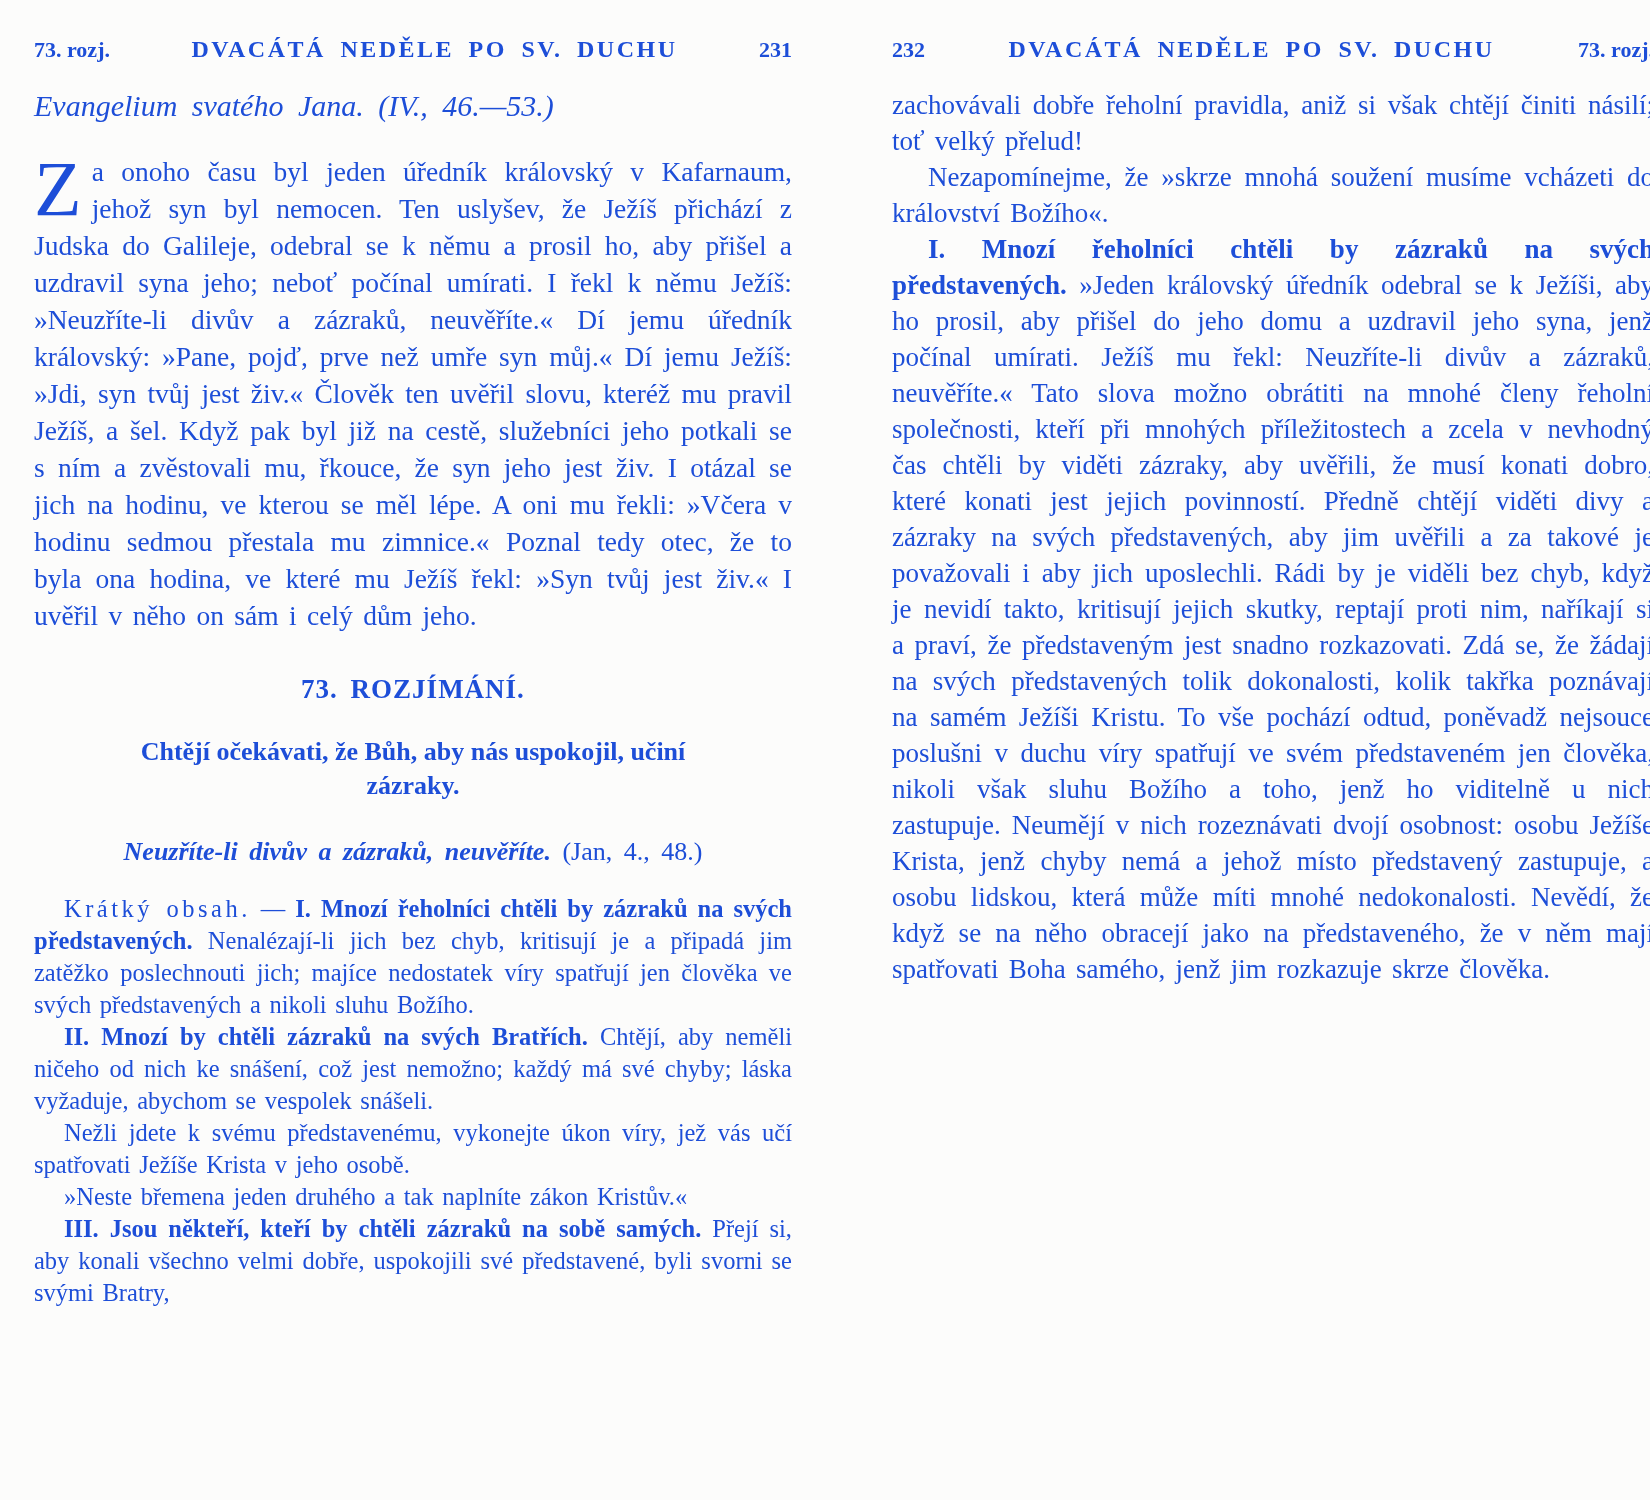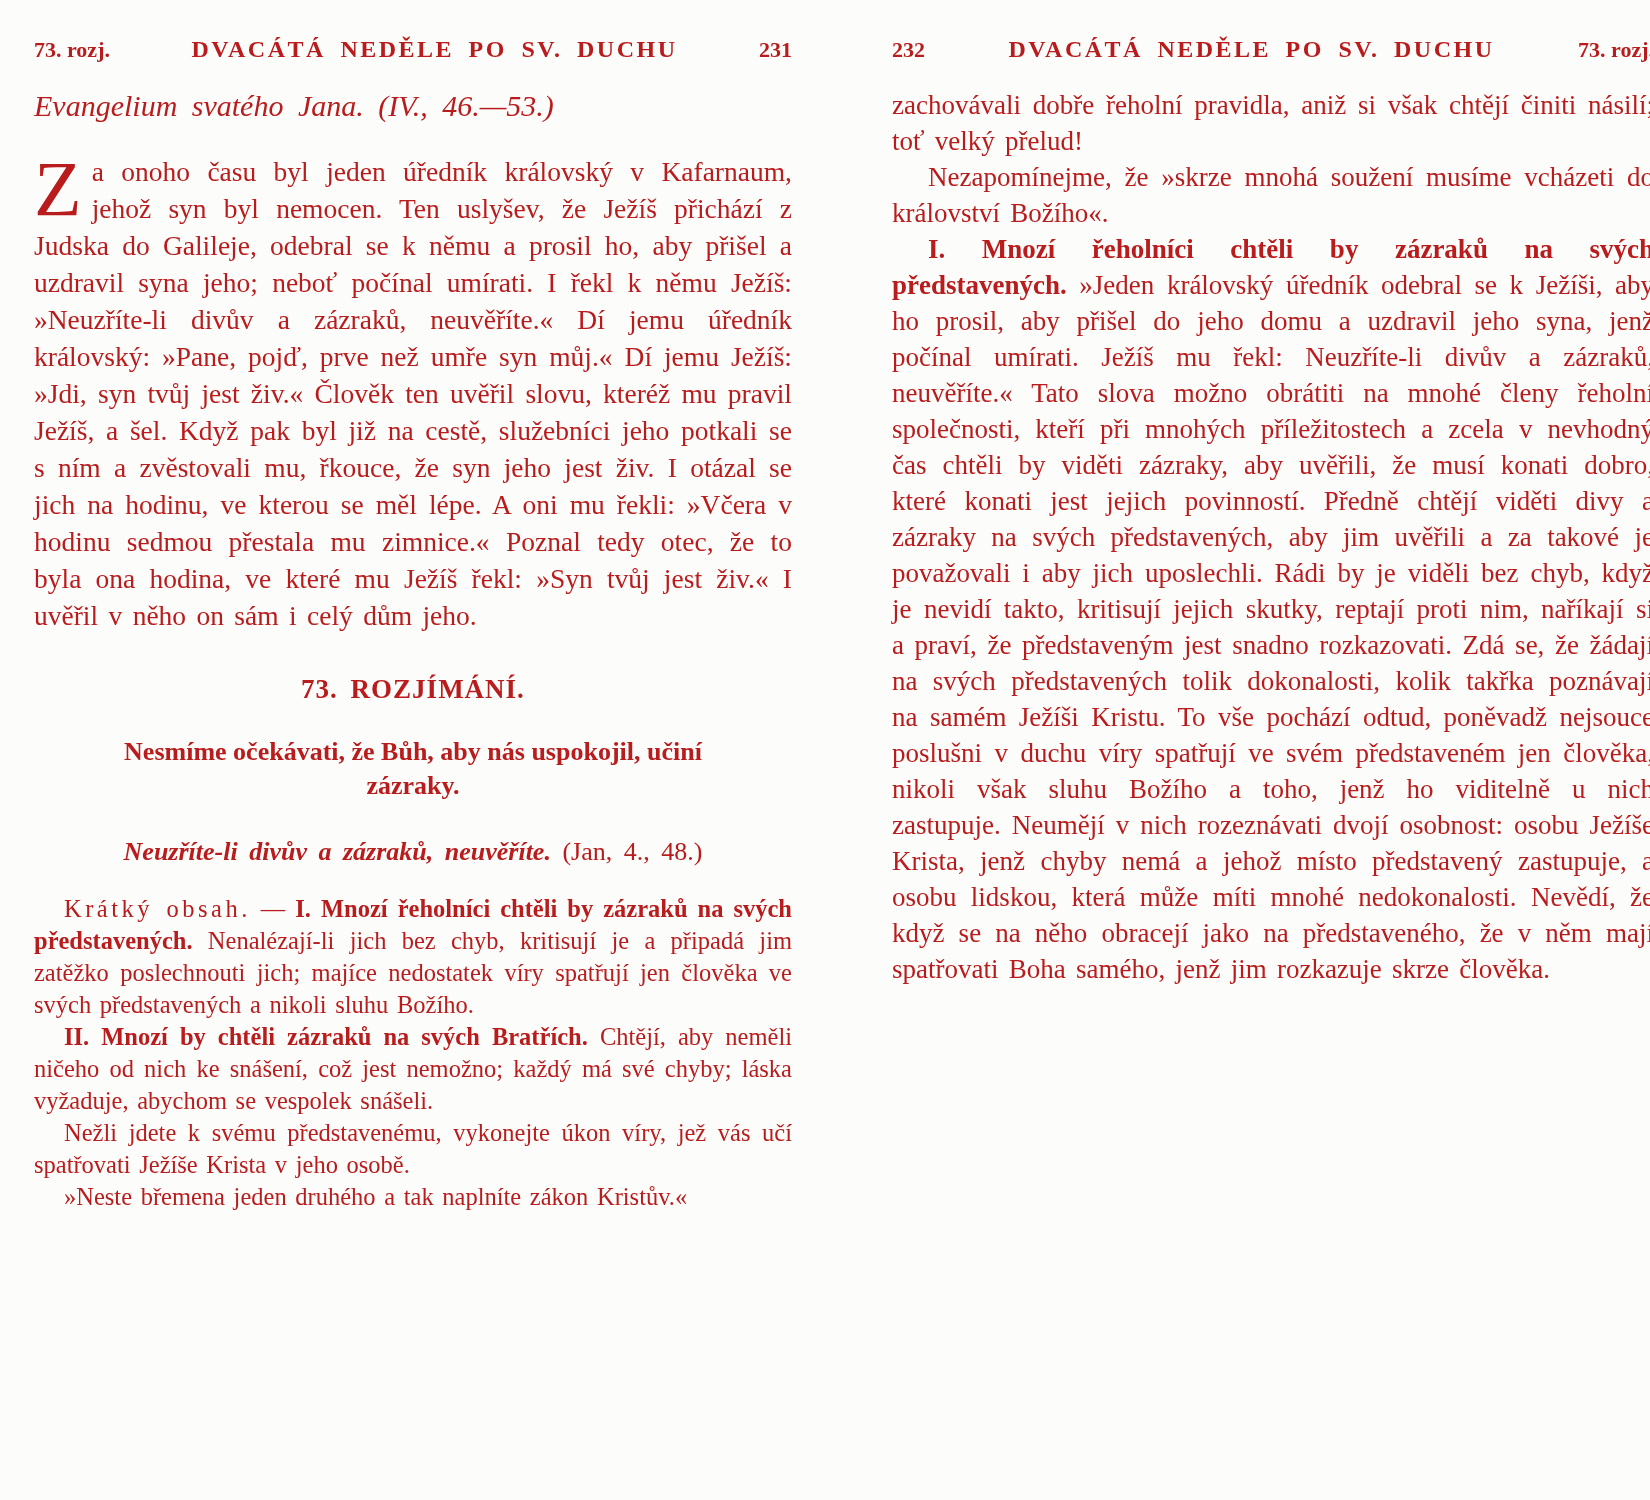--- a/index.html
+++ b/index.html
@@ -1,21 +1,21 @@
 <!DOCTYPE html>
 <html><head>
 <meta charset="utf-8">
 <style>
   html,body { margin:0; padding:0; background:#e8e8e8; }
   .sheet {
     position:relative;
     width:1650px; height:1500px;
     margin:0 auto;
     background:#fcfcfb;
-    color:#b91c1c;
+    color:#1d4ed8;
     font-family:"Liberation Serif", serif;
     overflow:hidden;
   }
   .page { position:absolute; top:0; }
   .page-left  { left:34px;  width:758px; }
   .page-right { left:892px; width:762px; }
 
   .running-head {
     display:flex; justify-content:space-between; align-items:baseline;
     margin-top:36px;
@@ -95,31 +95,32 @@
 
 
     <div class="chapter-subtitle">Evangelium svatého Jana. (IV., 46.—53.)</div>
 
     <div class="body-text gospel">
       <p><span class="dropcap">Z</span><span>a onoho času byl jeden úředník královský v Kafarnaum, jehož syn byl nemocen. Ten uslyšev, že Ježíš přichází z Judska do Galileje, odebral se k němu a prosil ho, aby přišel a uzdravil syna jeho; neboť počínal umírati. I řekl k němu Ježíš: »Neuzříte-li divův a zázraků, neuvěříte.« Dí jemu úředník královský: »Pane, pojď, prve než umře syn můj.« Dí jemu Ježíš: »Jdi, syn tvůj jest živ.« Člověk ten uvěřil slovu, kteréž mu pravil Ježíš, a šel. Když pak byl již na cestě, služebníci jeho potkali se s ním a zvěstovali mu, řkouce, že syn jeho jest živ. I otázal se jich na hodinu, ve kterou se měl lépe. A oni mu řekli: »Včera v hodinu sedmou přestala mu zimnice.« Poznal tedy otec, že to byla ona hodina, ve které mu Ježíš řekl: »Syn tvůj jest živ.« I uvěřil v něho on sám i celý dům jeho.</span></p>
     </div>
 
     <div class="meditation-no">73. ROZJÍMÁNÍ.</div>
 
-    <div class="meditation-theme">Nesmíme očekávati, že Bůh, aby nás uspokojil, učiní zázraky.</div>
+    <div class="meditation-theme">Chtějí očekávati, že Bůh, aby nás uspokojil, učiní zázraky.</div>
 
     <div class="verse-line">
       <span class="vt">Neuzříte-li divův a zázraků, neuvěříte.</span><span> (Jan, 4., 48.)</span>
     </div>
 
     <div class="summary">
       <p class="indent"><span class="spaced">Krátký obsah.</span><span> — </span><b class="run">I. Mnozí řeholníci chtěli by zázraků na svých představených.</b><span> Nenalézají-li jich bez chyb, kritisují je a připadá jim zatěžko poslechnouti jich; majíce nedostatek víry spatřují jen člověka ve svých představených a nikoli sluhu Božího.</span></p>
       <p class="indent"><b class="run">II. Mnozí by chtěli zázraků na svých Bratřích.</b><span> Chtějí, aby neměli ničeho od nich ke snášení, což jest nemožno; každý má své chyby; láska vyžaduje, abychom se vespolek snášeli.</span></p>
       <p class="indent">Nežli jdete k svému představenému, vykonejte úkon víry, jež vás učí spatřovati Ježíše Krista v jeho osobě.</p>
       <p class="indent">»Neste břemena jeden druhého a tak naplníte zákon Kristův.«</p>
+      <p class="indent"><b class="run">III. Jsou někteří, kteří by chtěli zázraků na sobě samých.</b><span> Přejí si, aby konali všechno velmi dobře, uspokojili své představené, byli svorni se svými Bratry,</span></p>
     </div>
 
   </div>
 
   <div class="page page-right">
 
     <div class="running-head">
       <span class="rh-side">232</span>
       <span class="rh-center">DVACÁTÁ NEDĚLE PO SV. DUCHU</span>
       <span class="rh-side">73. rozj.</span>

